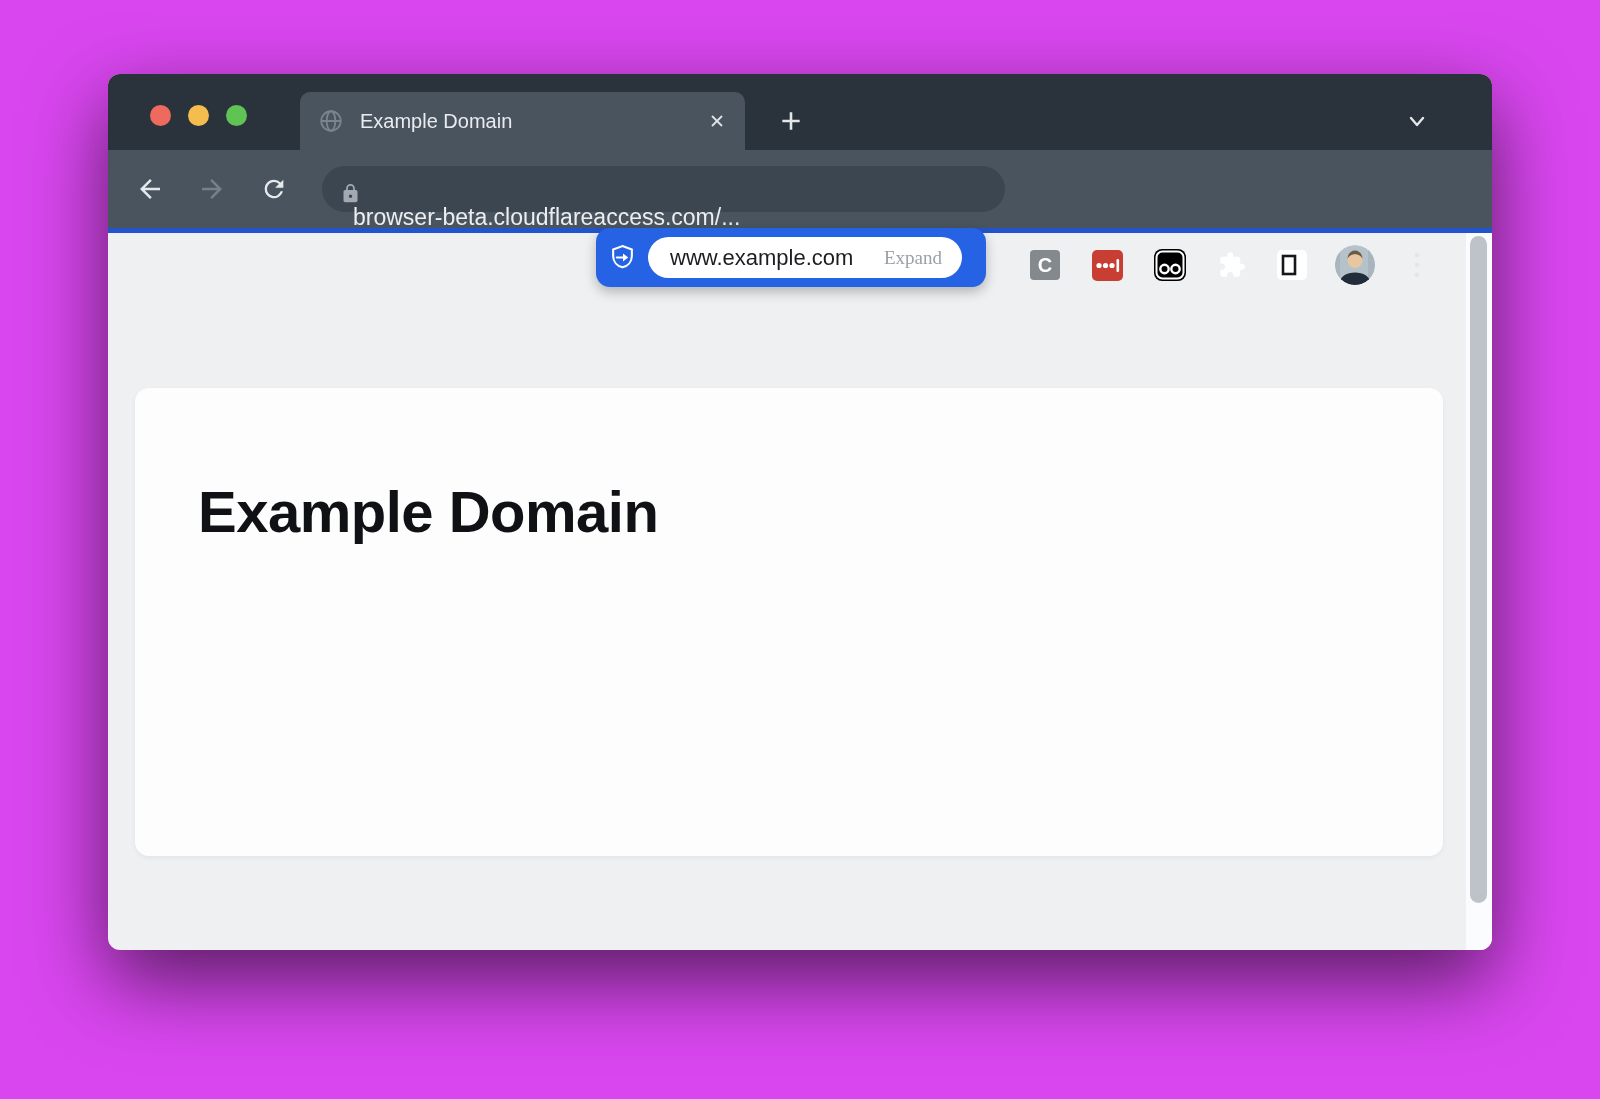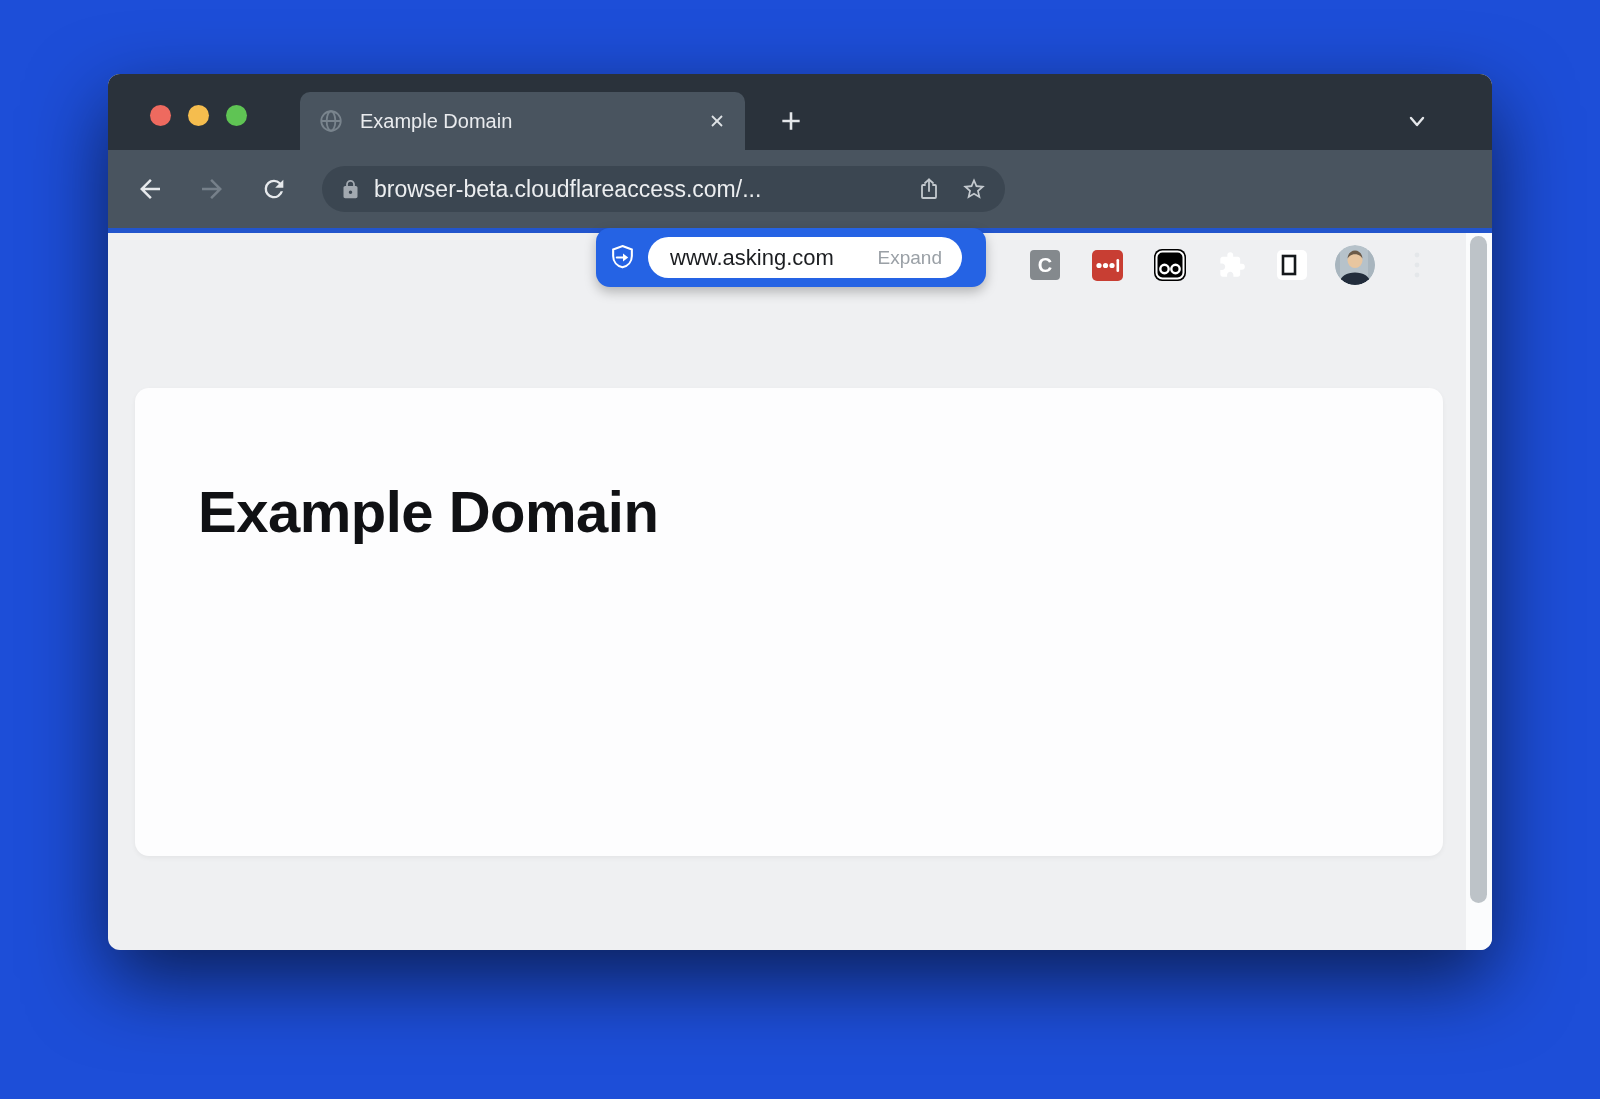--- a/index.html
+++ b/index.html
@@ -1,17 +1,17 @@
 <!DOCTYPE html>
 <html><head>
 <meta charset="utf-8">
 <style>
   * { margin:0; padding:0; box-sizing:border-box; }
   html,body { width:1600px; height:1099px; background:#000; font-family:"Liberation Sans","DejaVu Sans",sans-serif; overflow:hidden; }
-  .stage { position:relative; width:1600px; height:1099px; background:#1d4ed8; }
+  .stage { position:relative; width:1600px; height:1099px; background:#d946ef; }
 
   
   .win { position:absolute; left:108px; top:74px; width:1384px; height:876px;
          border-radius:12px; overflow:hidden; background:#eff0f2;
          box-shadow:0 30px 80px rgba(0,0,0,.6); }
 
   
   .tabstrip { position:absolute; left:0; top:0; width:100%; height:76px; background:#2a323b; }
   .traffic { position:absolute; top:31px; width:21px; height:21px; border-radius:50%; }
   .t-close { left:42px;  background:#ee6a5f; }
@@ -24,21 +24,21 @@
   .newtab { position:absolute; left:669px; top:33px; width:28px; height:28px; display:flex; align-items:center; justify-content:center; }
   .tsearch { position:absolute; left:1295px; top:33px; width:28px; height:28px; display:flex; align-items:center; justify-content:center; }
 
   
   .toolbar { position:absolute; left:0; top:76px; width:100%; height:78px; background:#49545f; }
   .navbtn { position:absolute; top:21px; width:36px; height:36px; display:flex; align-items:center; justify-content:center; border-radius:50%; }
   .nav-back    { left:24px; }
   .nav-forward { left:86px; }
   .nav-reload  { left:148px; }
   .urlbar { position:absolute; left:214px; top:16px; width:683px; height:46px; background:#3b4651;
-            border-radius:23px; display:flex; align-items:center; padding:4px 18px; }
+            border-radius:23px; display:flex; padding:17px 18px;flex-direction:column; }
   .url-text { color:#eceef0; font-size:23px; margin-left:13px; white-space:nowrap; flex:1; }
   .url-ic { display:flex; align-items:center; justify-content:center; margin-left:20px; }
 
   .ext { position:absolute; top:99px; width:32px; height:32px; display:flex; align-items:center; justify-content:center; }
   .ext-c { left:922px; width:30px; height:30px; top:100px; background:#84898d; border-radius:4px;
            color:#fff; font-size:20px; font-weight:bold; }
   .ext-red { left:984px; width:31px; height:31px; top:100px; background:#c83e33; border-radius:5px; }
   .ext-glasses { left:1046px; background:#000; border-radius:8px; }
   .ext-puzzle { left:1108px; }
   .ext-panel { left:1169px; width:30px; height:30px; top:100px; background:#fff; border-radius:5px; }
@@ -46,21 +46,21 @@
   .kebab { position:absolute; left:1297px; top:99px; width:24px; height:32px; display:flex; align-items:center; justify-content:center; }
 
   
   .blueline { position:absolute; left:0; top:154px; width:100%; height:5px; background:#2255cd; z-index:4; }
   .iso-pill { position:absolute; left:488px; top:154px; width:390px; height:59px; background:#2563e4;
               border-radius:14px; z-index:5; box-shadow:0 5px 12px rgba(0,0,0,.25); }
   .iso-shield { position:absolute; left:13px; top:16px; width:27px; height:27px; }
   .iso-field { position:absolute; left:52px; top:9px; width:314px; height:41px; background:#fff;
                border-radius:21px; display:flex; align-items:center; }
   .iso-domain { color:#1c1e21; font-size:22px; padding-left:22px; flex:1; }
-  .iso-expand { color:#9aa0a6; font-size:19px; padding-right:20px; }
+  .iso-expand { color:#9aa0a6; font-size:19px; padding-right:20px;font-family:Liberation Serif, serif; }
 
   
   .card { position:absolute; left:27px; top:314px; width:1308px; height:468px; background:#fdfdfe;
           border-radius:14px; box-shadow:0 2px 5px rgba(0,0,0,.05); }
   .card h1 { position:absolute; left:63px; top:92px; font-size:58px; line-height:64px;
              color:#101114; letter-spacing:-.5px; }
   .card p  { position:absolute; left:63px; top:216px; font-size:28px; line-height:38px;
              color:#1a1c1f; white-space:pre-line; }
   .card a  { position:absolute; left:63px; top:322px; font-size:28px; color:#3a4a9b; text-decoration:none; }
 
@@ -224,21 +224,21 @@
 
     <div class="iso-pill">
       <span class="iso-shield">
         <svg width="27" height="27" viewBox="0 0 26 26" fill="none">
           <path d="M13 2l9 3.3v6.2c0 5.6-3.8 9.7-9 11-5.2-1.3-9-5.4-9-11V5.3L13 2z" stroke="#fff" stroke-width="2"></path>
           <line x1="7.5" y1="13" x2="15" y2="13" stroke="#fff" stroke-width="2" stroke-linecap="round"></line>
           <path d="M13.5 9.2l5 3.8-5 3.8z" fill="#fff"></path>
         </svg>
       </span>
       <div class="iso-field">
-        <span class="iso-domain">www.asking.com</span>
+        <span class="iso-domain">www.example.com</span>
         <span class="iso-expand">Expand</span>
       </div>
     </div>
 
     <div class="card">
       <h1>Example Domain</h1>
     </div>
 
     <div class="sb-track">
       <div class="sb-thumb"></div>

